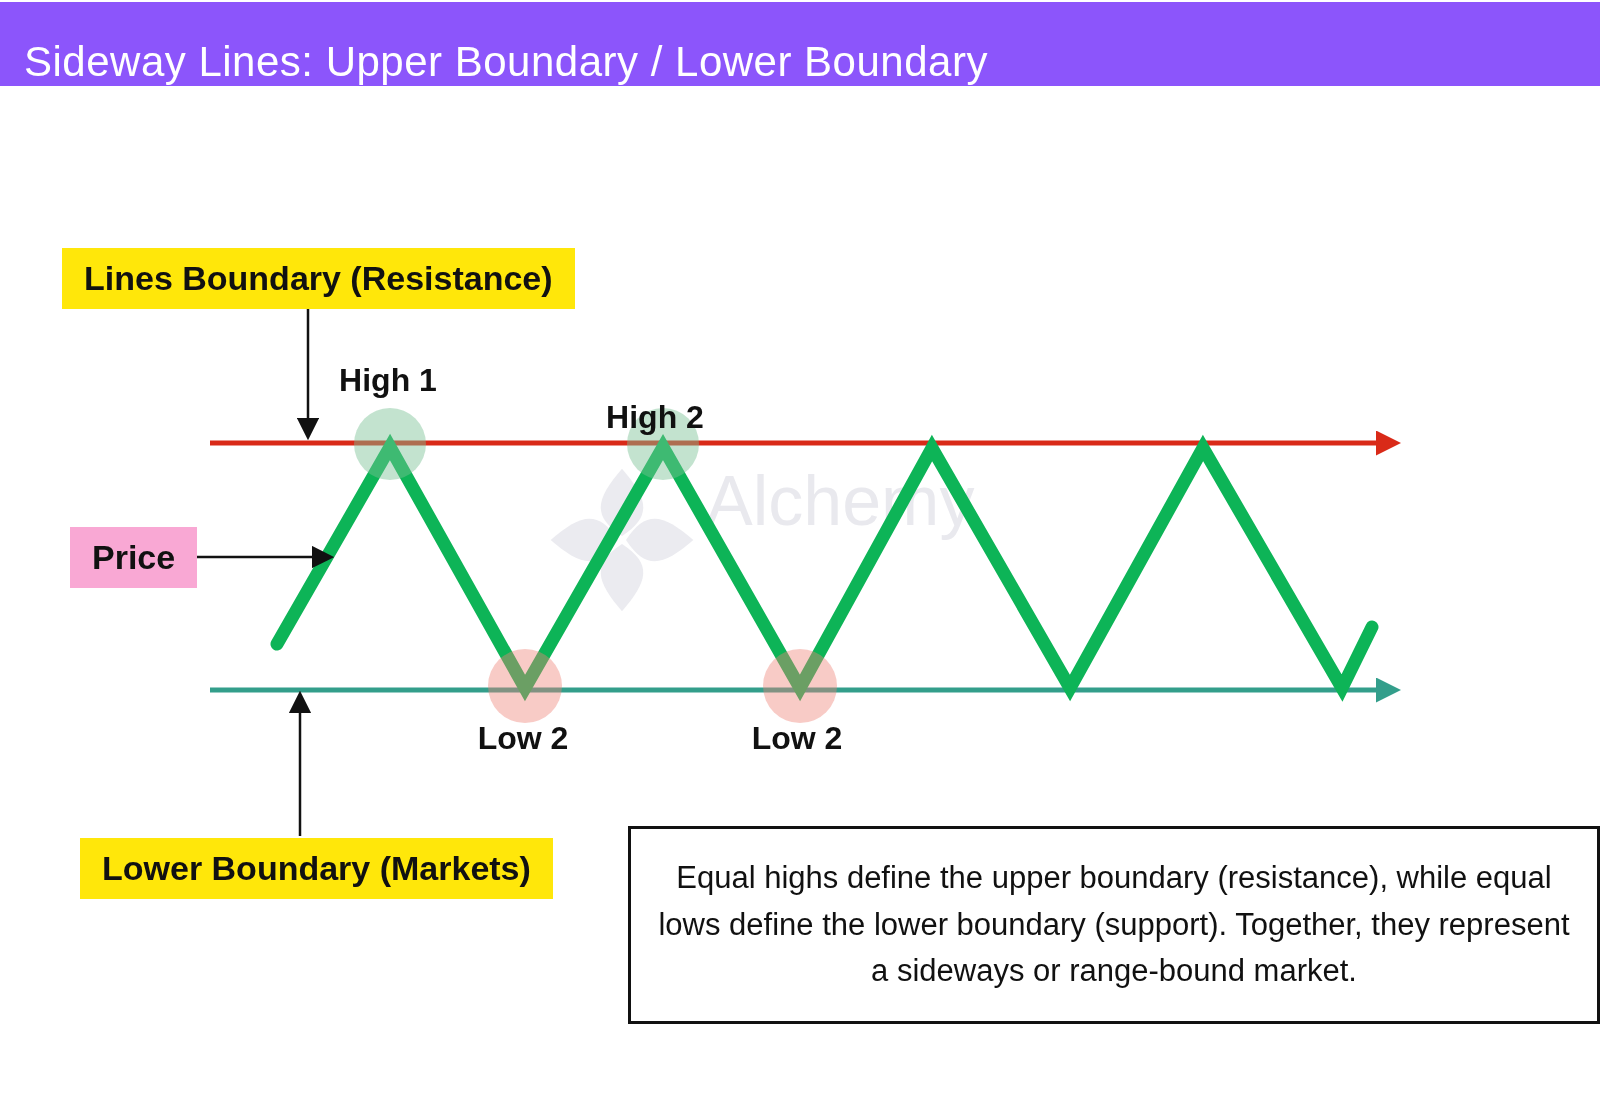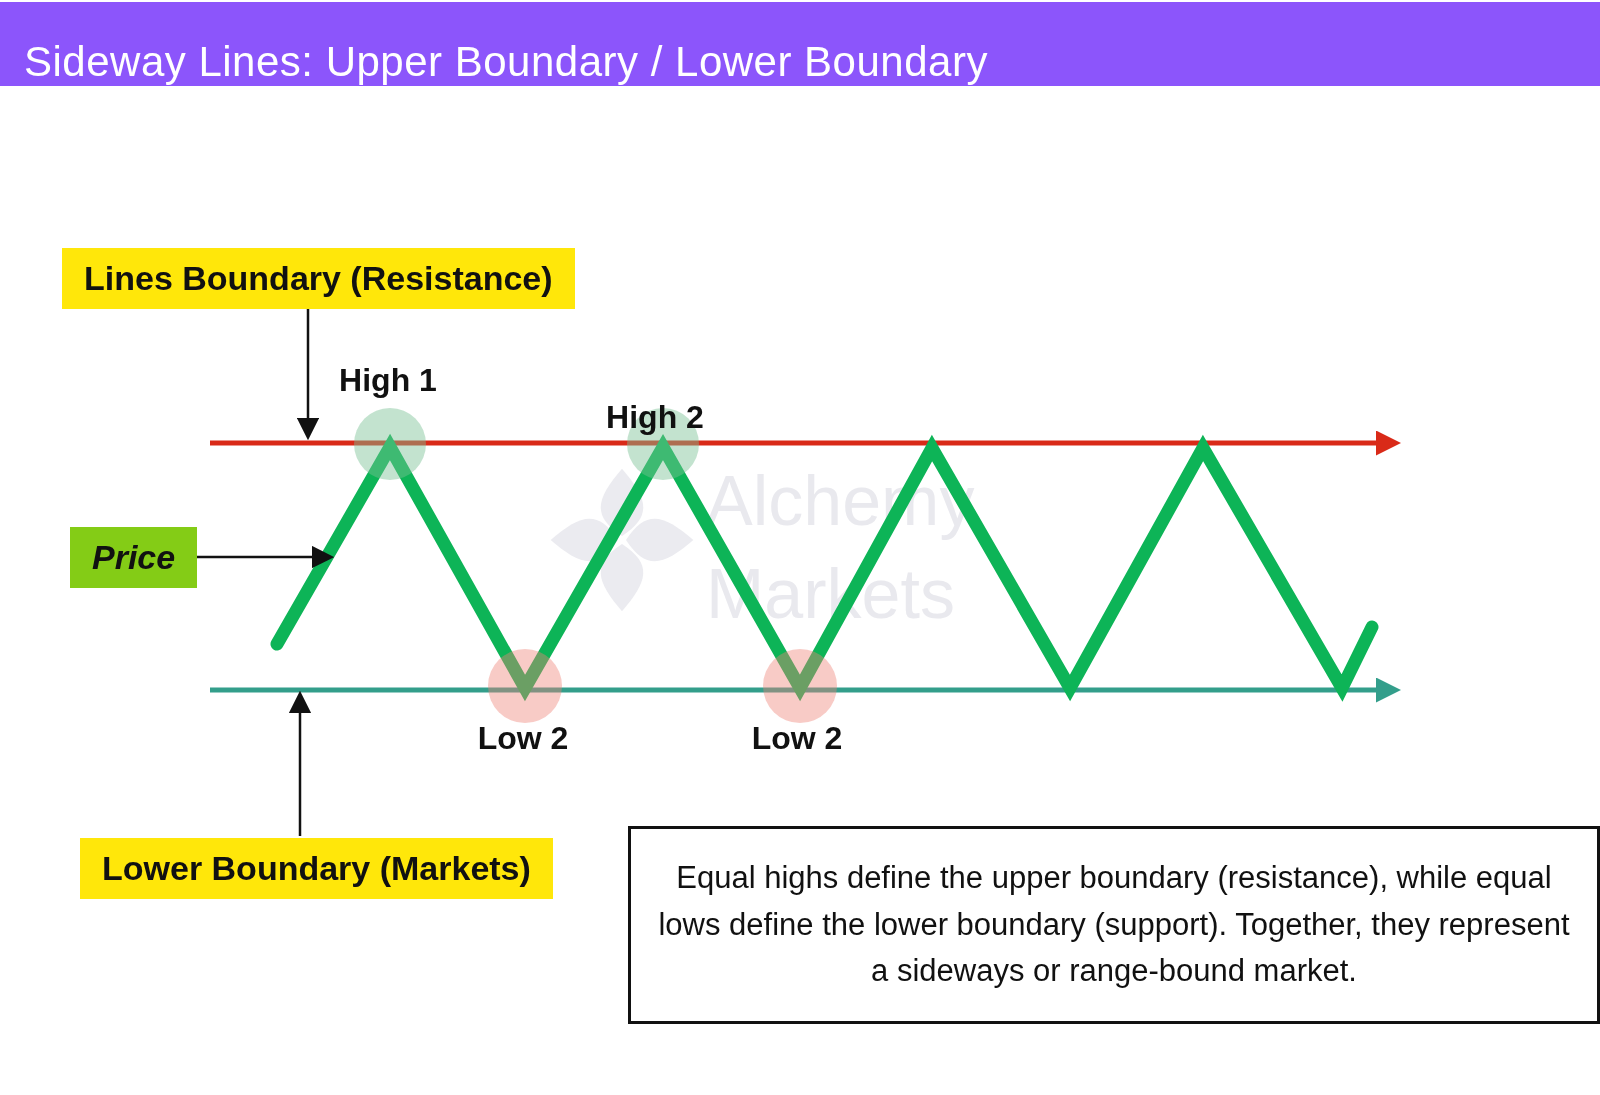--- a/index.html
+++ b/index.html
@@ -61,21 +61,20 @@
   <svg class="wm-logo" width="148" height="164" viewBox="0 0 110 110">
     <g fill="#ebebf0">
       <path id="wm-petal" d="M55 2 C 74 24, 78 37, 55 52 C 32 37, 36 24, 55 2 Z"></path>
       <use href="#wm-petal" transform="rotate(90 55 55)"></use>
       <use href="#wm-petal" transform="rotate(180 55 55)"></use>
       <use href="#wm-petal" transform="rotate(270 55 55)"></use>
     </g>
   </svg>
   <div class="wm-text" style="color: rgb(233, 233, 238);">
     <div>Alchemy</div>
-    <div>Markets</div>
   </div>
 </div>
 
 <svg class="diagram-svg" width="1600" height="1095" viewBox="0 0 1600 1095">
   <defs>
     <marker id="arrow-red" markerWidth="5" markerHeight="5" refX="3.2" refY="2.5" orient="auto" markerUnits="strokeWidth">
       <path d="M0,0 L5,2.5 L0,5 Z" fill="#d92a18"></path>
     </marker>
     <marker id="arrow-teal" markerWidth="5" markerHeight="5" refX="3.2" refY="2.5" orient="auto" markerUnits="strokeWidth">
       <path d="M0,0 L5,2.5 L0,5 Z" fill="#339e8b"></path>
@@ -94,21 +93,21 @@
   <circle id="high-marker-1" r="36" fill="rgba(121,193,148,0.45)" cx="663" cy="444"></circle>
   <circle id="low-marker-0" r="37" fill="rgba(238,130,119,0.42)" cx="525" cy="686"></circle>
   <circle id="low-marker-1" r="37" fill="rgba(238,130,119,0.42)" cx="800" cy="686"></circle>
 
   <line id="connector-0" stroke="#111111" stroke-width="2.5" marker-end="url(#arrow-black)" x1="308" y1="304" x2="308" y2="434"></line>
   <line id="connector-1" stroke="#111111" stroke-width="2.5" marker-end="url(#arrow-black)" x1="186" y1="557" x2="328" y2="557"></line>
   <line id="connector-2" stroke="#111111" stroke-width="2.5" marker-end="url(#arrow-black)" x1="300" y1="836" x2="300" y2="697"></line>
 </svg>
 
 <div class="ylabel upper-label" style="background: rgb(255, 231, 10);">Lines Boundary (Resistance)</div>
-<div class="ylabel price-label" style="background: #84cc16; font-style: italic;">Price</div>
+<div class="ylabel price-label" style="background: #f9a8d4;">Price</div>
 <div class="ylabel lower-label" style="background: rgb(255, 231, 10);">Lower Boundary (Markets)</div>
 
 <div class="pt-label high1">High 1</div>
 <div class="pt-label high2">High 2</div>
 <div class="pt-label low1">Low 2</div>
 <div class="pt-label low2">Low 2</div>
 
 <div class="note-box">Equal highs define the upper boundary (resistance), while equal lows define the lower boundary (support). Together, they represent a sideways or range-bound market.</div>
 
 </body></html>

